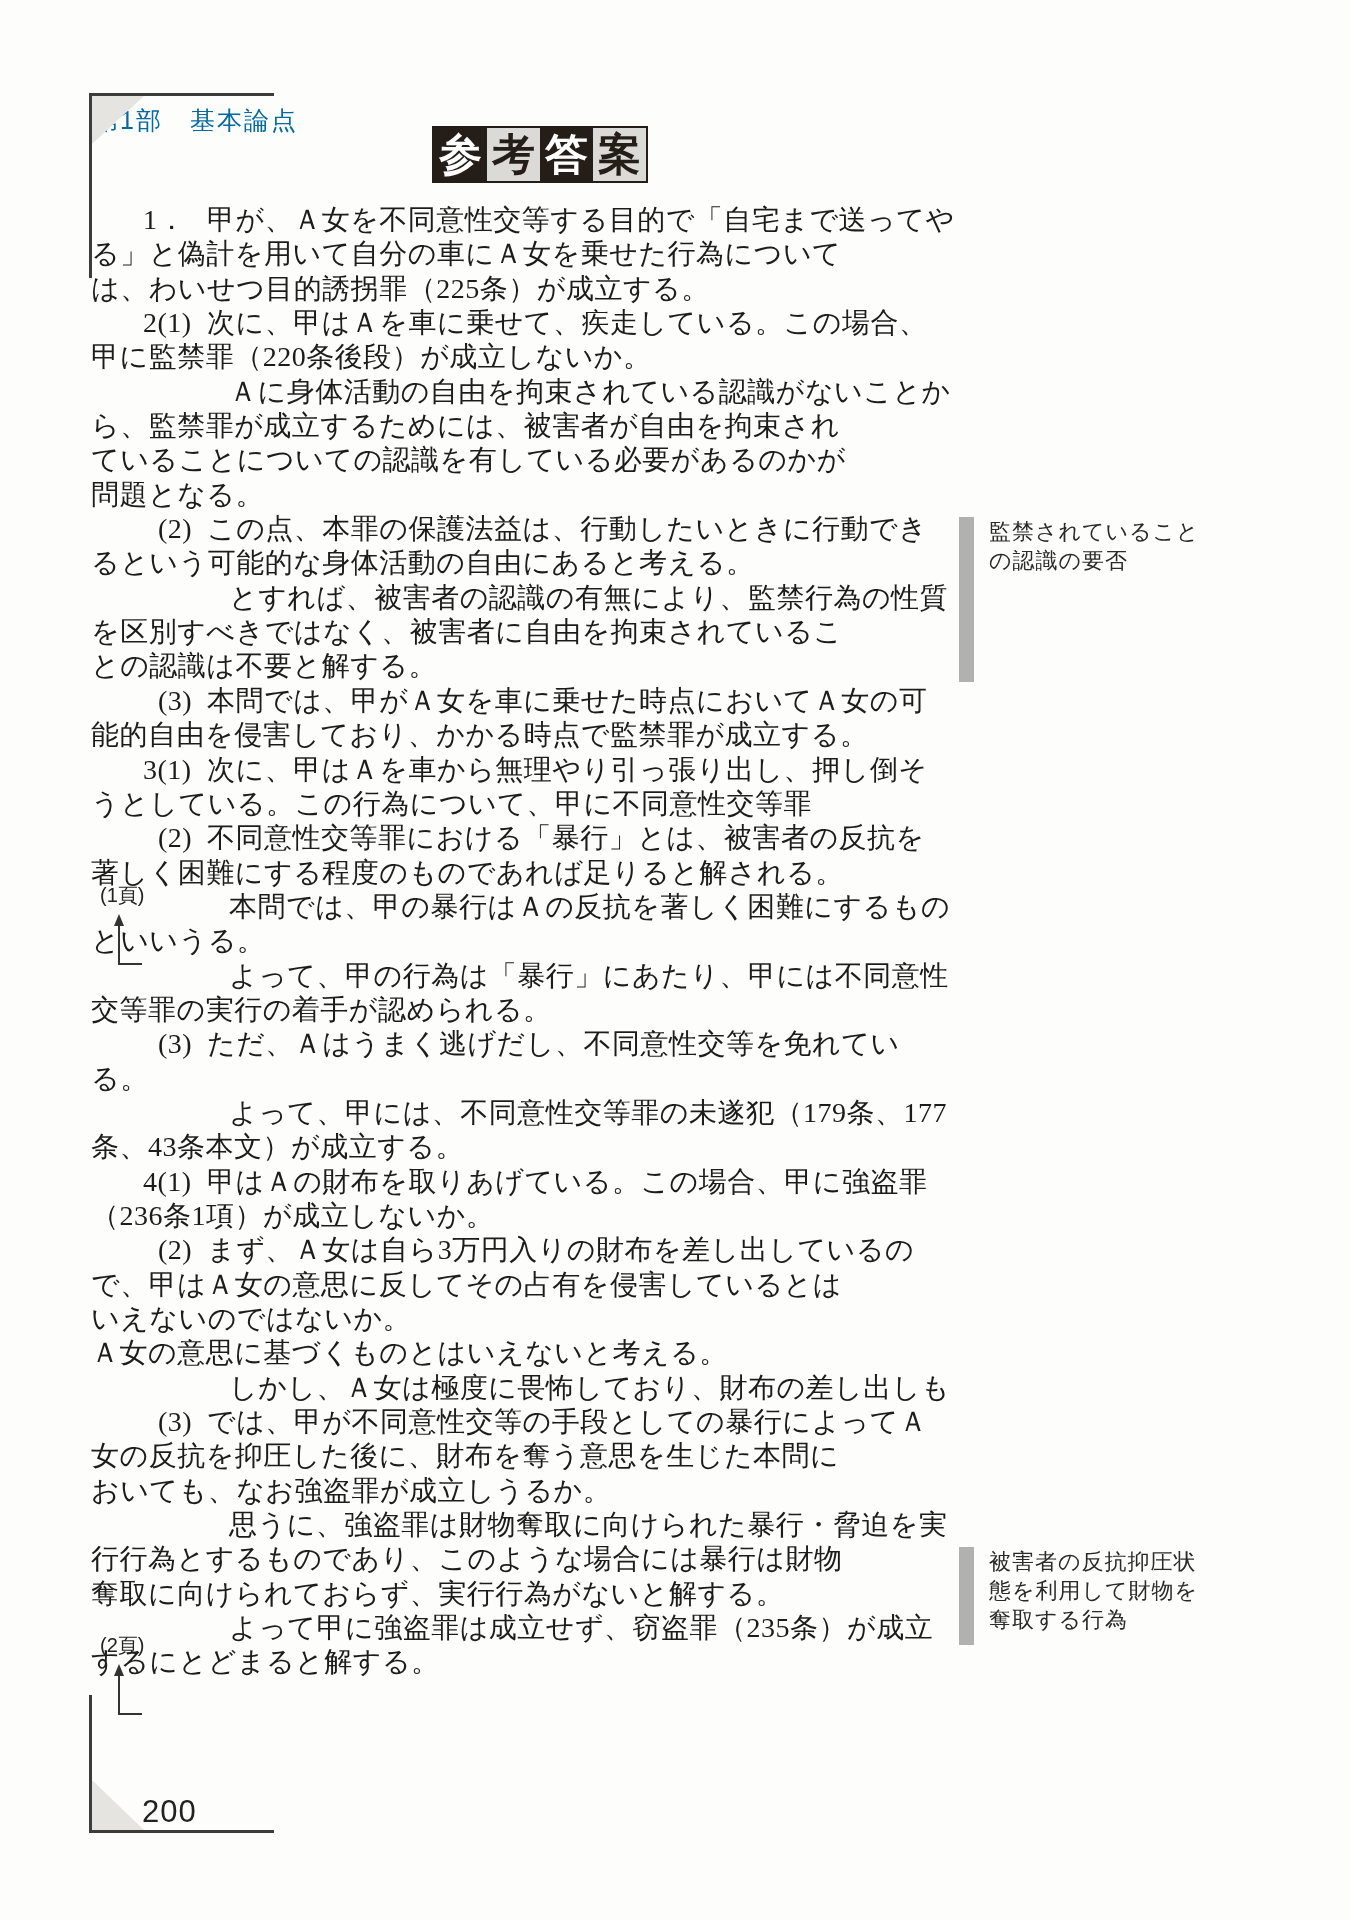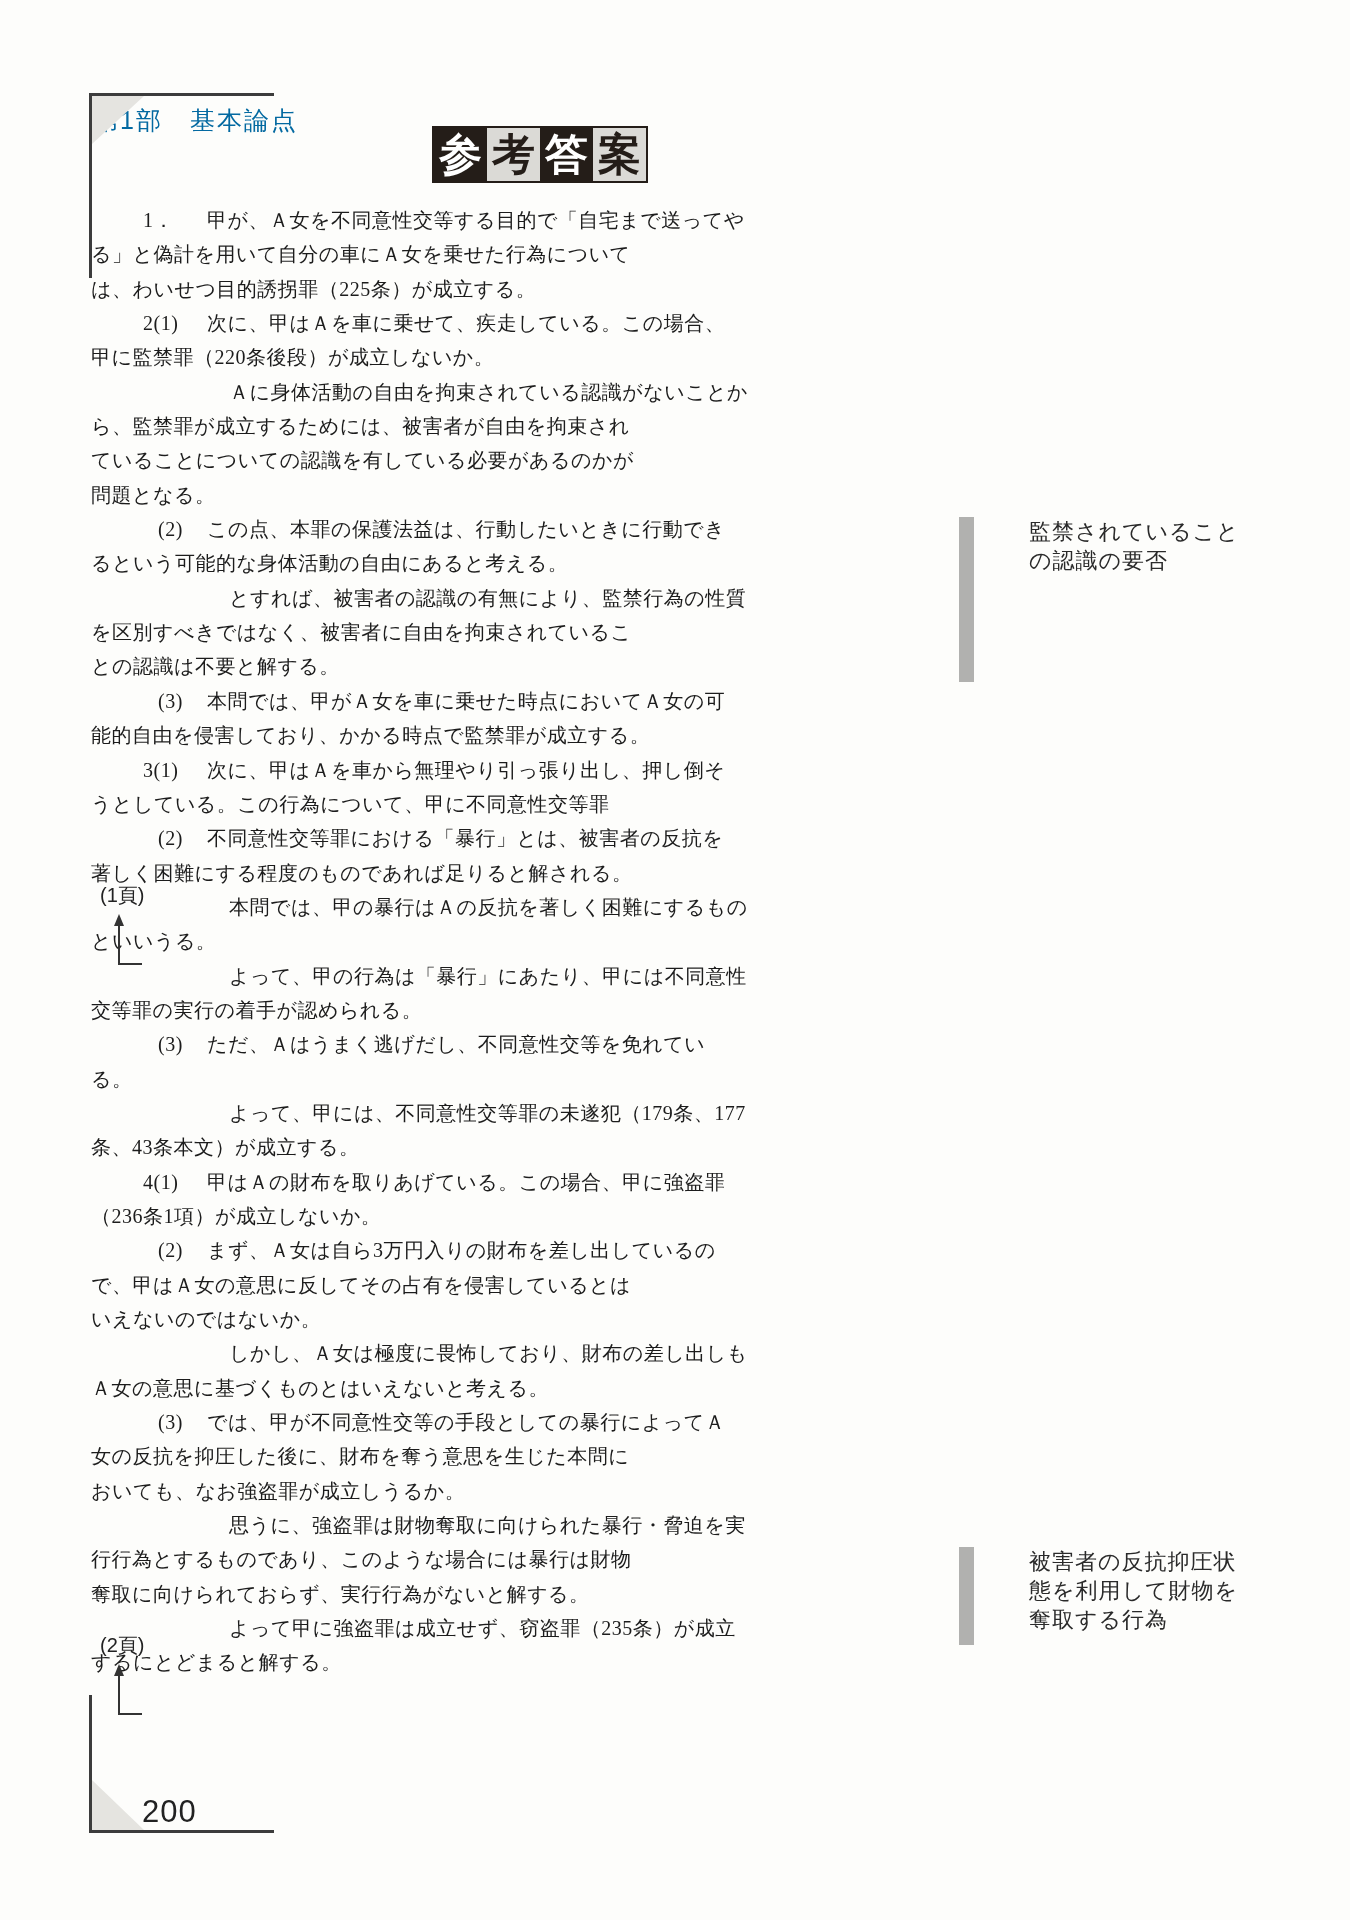--- a/index.html
+++ b/index.html
@@ -30,35 +30,35 @@
   }
   .tchar{
     width:53px;height:53px;display:flex;align-items:center;justify-content:center;
     font-family:"Liberation Sans","DejaVu Sans",sans-serif;
     font-weight:bold;font-size:43px;box-sizing:border-box;
   }
   .tchar.dark{background:#241d18;color:#ffffff;}
   .tchar.light{background:#dbdad6;color:#241d18;}
 
   .body-lines{position:absolute;left:0;top:203px;width:1010px;}
-  .bl{height:34.35px;line-height:34.35px;font-size:20px;white-space:nowrap;letter-spacing:0.5px;}
+  .bl{height:34.35px;line-height:34.35px;font-size:28px;white-space:nowrap;letter-spacing:0.5px;}
   .bl.cont{padding-left:91px;}
   .bl.para{padding-left:207px;margin-left:22px;}
   .bl.n1{padding-left:143px;}
   .bl.n2{padding-left:158px;}
   .bl .ln{display:inline-block;}
   .bl.n1 .ln{width:64px;}
   .bl.n2 .ln{width:49px;}
 
   .side-note{position:absolute;left:959px;width:290px;}
   .snbar{position:absolute;left:0;top:0;width:15px;background:#b1b1af;}
   .sntext{
     position:absolute;left:30px;top:0;width:258px;
     font-family:"Liberation Sans","DejaVu Sans",sans-serif;
-    font-size:22px;line-height:29px;letter-spacing:1px;color:#2a2a2a;margin-left:40px;
+    font-size:22px;line-height:29px;letter-spacing:1px;color:#2a2a2a;
   }
 
   .page-marker{
     position:absolute;left:100px;
     font-family:"Liberation Sans","DejaVu Sans",sans-serif;
     font-size:20px;color:#222;
   }
   .page-marker svg{display:block;margin:5px 0 0 12px;}
 
   .page-number{
@@ -112,22 +112,22 @@
       <div class="bl cont"><span>交等罪の実行の着手が認められる。</span></div>
       <div class="bl n2"><span class="ln">(3)</span><span>ただ、Ａはうまく逃げだし、不同意性交等を免れてい</span></div>
       <div class="bl cont"><span>る。</span></div>
       <div class="bl para"><span>よって、甲には、不同意性交等罪の未遂犯（179条、177</span></div>
       <div class="bl cont"><span>条、43条本文）が成立する。</span></div>
       <div class="bl n1"><span class="ln">4(1)</span><span>甲はＡの財布を取りあげている。この場合、甲に強盗罪</span></div>
       <div class="bl cont"><span>（236条1項）が成立しないか。</span></div>
       <div class="bl n2"><span class="ln">(2)</span><span>まず、Ａ女は自ら3万円入りの財布を差し出しているの</span></div>
       <div class="bl cont"><span>で、甲はＡ女の意思に反してその占有を侵害しているとは</span></div>
       <div class="bl cont"><span>いえないのではないか。</span></div>
+      <div class="bl cont"><span>Ａ女の意思に基づくものとはいえないと考える。</span></div>
       <div class="bl para"><span>しかし、Ａ女は極度に畏怖しており、財布の差し出しも</span></div>
-      <div class="bl cont"><span>Ａ女の意思に基づくものとはいえないと考える。</span></div>
       <div class="bl n2"><span class="ln">(3)</span><span>では、甲が不同意性交等の手段としての暴行によってＡ</span></div>
       <div class="bl cont"><span>女の反抗を抑圧した後に、財布を奪う意思を生じた本問に</span></div>
       <div class="bl cont"><span>おいても、なお強盗罪が成立しうるか。</span></div>
       <div class="bl para"><span>思うに、強盗罪は財物奪取に向けられた暴行・脅迫を実</span></div>
       <div class="bl cont"><span>行行為とするものであり、このような場合には暴行は財物</span></div>
       <div class="bl cont"><span>奪取に向けられておらず、実行行為がないと解する。</span></div>
       <div class="bl para"><span>よって甲に強盗罪は成立せず、窃盗罪（235条）が成立</span></div>
       <div class="bl cont"><span>するにとどまると解する。</span></div>
     </div>
 

